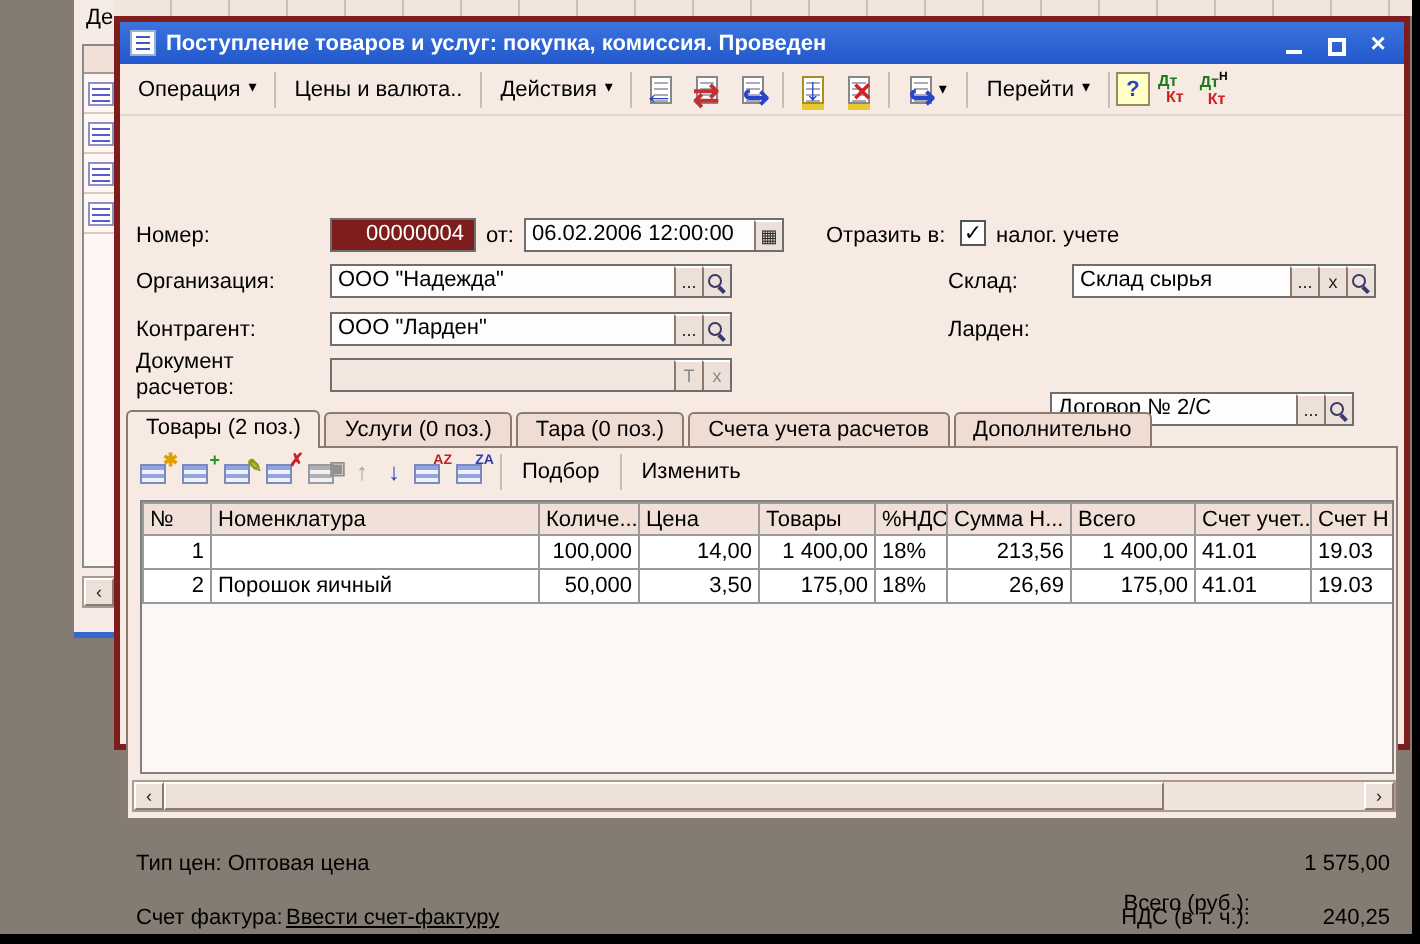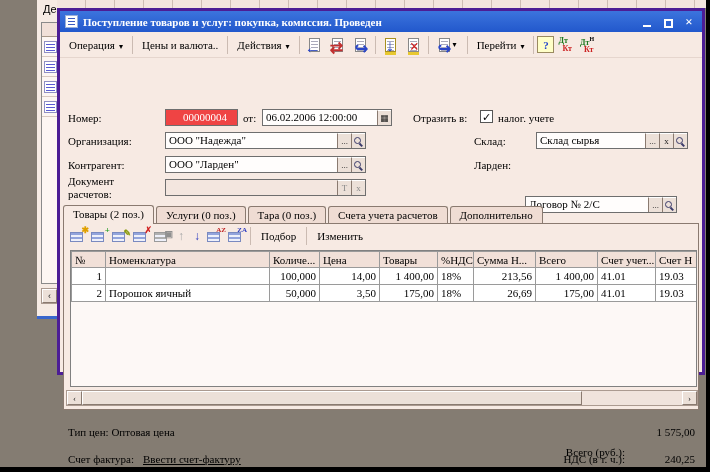--- a/index.html
+++ b/index.html
@@ -22,56 +22,56 @@
   .bg-scroll .sbtn { width:15px; height:100%; background:#ece0d8; border:1px solid #fff;
                      border-right-color:#8a7a70; border-bottom-color:#8a7a70;
                      font-size:9px; display:flex; align-items:center; justify-content:center; color:#222; }
 
   
   .top-strip { position:absolute; left:57px; top:0; width:649px; height:8px; background:#f2e5de;
                background-image:repeating-linear-gradient(90deg, transparent 0 28px, #cdbdb4 28px 29px); }
 
   
   .win { position:absolute; left:57px; top:8px; width:648px; height:367px;
-         border:3px solid #4c1d95; background:#f7eae3;font-family:Liberation Serif, serif; }
+         border:3px solid #7f1d1d; background:#f7eae3; }
   .titlebar { height:21px; background:linear-gradient(180deg,#3c74dd,#2258cc);
               display:flex; align-items:center; padding:0 5px; color:#fff; }
   .title-ico { width:13px; height:13px; background:#fff; border:1px solid #9ab0d8; margin-right:5px;
                background-image:repeating-linear-gradient(180deg,#3a5ac0 0 1px,transparent 1px 3px);
                background-size:7px 9px; background-position:2px 2px; background-repeat:no-repeat; }
   .title-text { flex:1; font-size:11px; font-weight:bold; white-space:nowrap; overflow:hidden; }
   .tc { width:16px; height:14px; margin-left:5px; display:flex; align-items:flex-end; justify-content:center;
         color:#fff; }
   .tc .minbar { width:8px; height:2px; background:#fff; margin-bottom:2px; }
   .tc .maxbox { width:9px; height:9px; border:2px solid #fff; margin-bottom:1px; }
   .tc.close { align-items:center; font-size:13px; font-weight:bold; }
 
   
   .toolbar { height:26px; display:flex; align-items:center; padding:0 3px; border-bottom:1px solid #e6d6ce; }
-  .tbtn { display:flex; align-items:flex-end; gap:4px; padding:3px 6px; font-size:11px; color:#000; }
+  .tbtn { display:flex; align-items:flex-start; gap:4px; padding:3px 6px; font-size:11px; color:#000; }
   .dd { font-size:8px; color:#000; }
   .vsep { width:1px; height:18px; background:#cbbbb2; margin:0 3px; }
   .iconbtn { width:23px; height:20px; position:relative; display:flex; align-items:center; justify-content:center; }
   .page { width:11px; height:14px; background:#fff; border:1px solid #888;
           background-image:repeating-linear-gradient(180deg,#aab 0 1px,transparent 1px 3px);
           background-size:7px 10px; background-position:1px 2px; background-repeat:no-repeat; }
   .ovr { position:absolute; font-weight:bold; }
   .help-btn { width:17px; height:17px; background:#ffffc8; border:1px solid #9a8a60; color:#2244cc;
               font-size:11px; font-weight:bold; display:flex; align-items:center; justify-content:center; }
   .dtkt { display:flex; flex-direction:column; line-height:8px; font-size:8px; font-weight:bold; padding:0 4px; }
   .dtkt .dt { color:#1f7a1f; }
   .dtkt .kt { color:#cc2222; padding-left:4px; }
   .dtkt sup { color:#000; font-size:6px; }
 
   
   .wc { position:relative; width:642px; height:408px; }
   .lbl { position:absolute; font-size:11px; color:#000; white-space:nowrap; }
   .field { position:absolute; height:17px; display:flex; border:1px solid #6e6e6e; background:#fffdfc; }
   .field .val { flex:1; font-size:11px; padding:1px 3px; white-space:nowrap; overflow:hidden; }
-  .field .val.sel { background:#ef4444; color:#fff;padding-left:17px; }
+  .field .val.sel { background:#7f1d1d; color:#fff;padding-left:17px; }
   .field.disabled { background:#f3e6df; }
   .fbtn { width:14px; border-left:1px solid #8a7a70; background:#ece0d8; font-size:9px; color:#222;
           display:flex; align-items:center; justify-content:center;
           border-top:1px solid #fff; }
   .fbtn.gray { color:#8a8a8a; }
   .mag { position:relative; width:9px; height:9px; }
   .mag::before { content:""; position:absolute; width:5px; height:5px; border:1.5px solid #3a3a6a; border-radius:50%; left:0; top:0; }
   .mag::after { content:""; position:absolute; width:4px; height:1.5px; background:#3a3a6a; transform:rotate(45deg); left:4.5px; top:7px; }
   .cb { position:absolute; width:13px; height:13px; border:1px solid #555; background:#fff;
         font-size:11px; line-height:12px; text-align:center; color:#000; }

